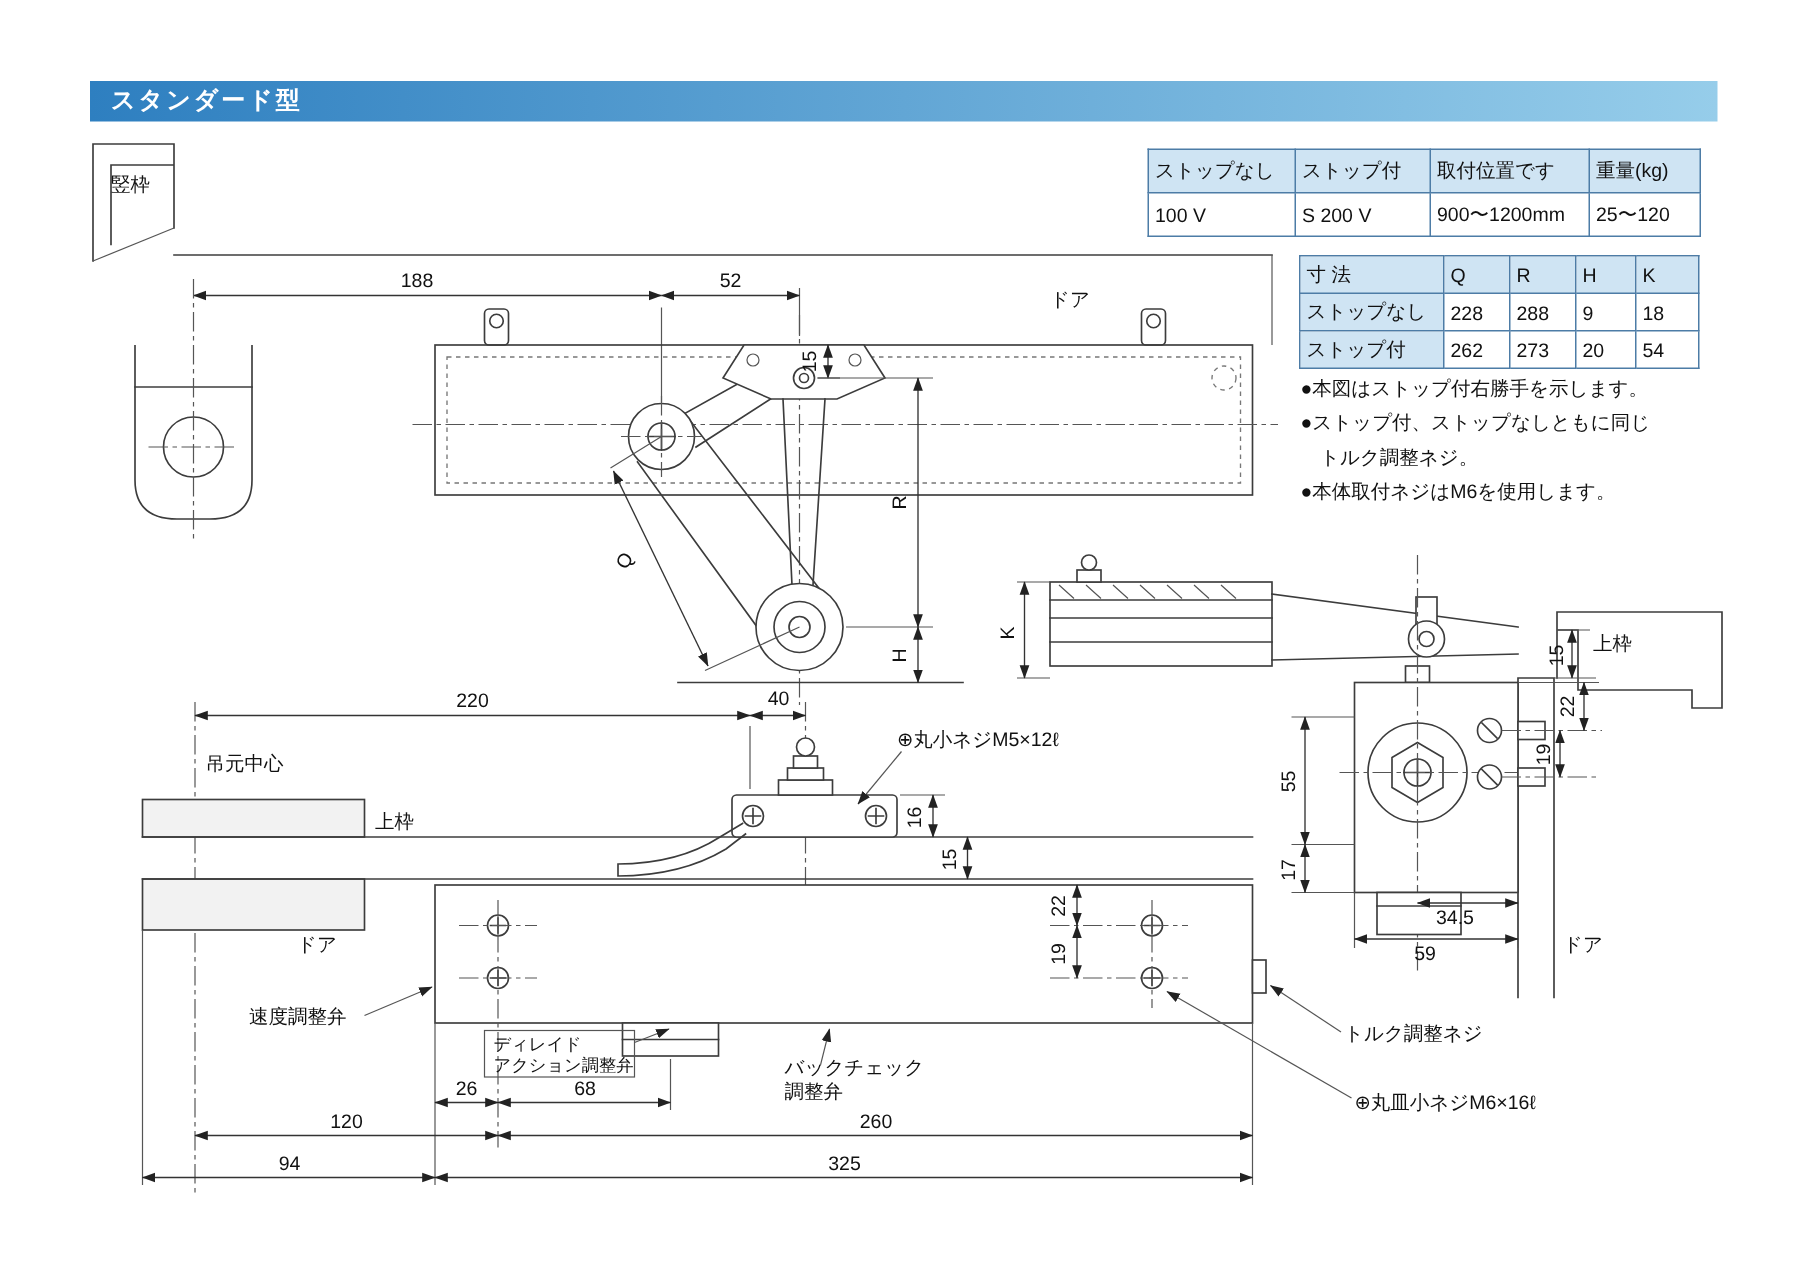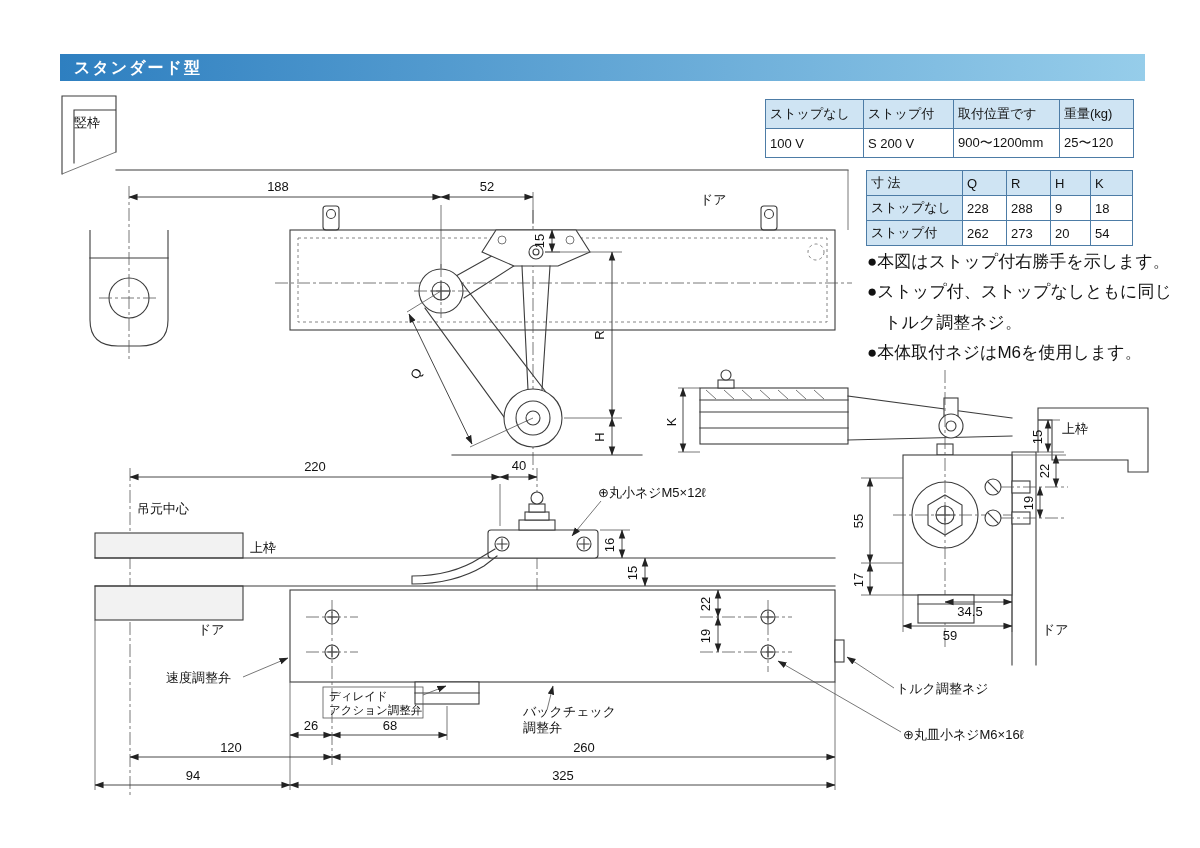--- a/index.html
+++ b/index.html
@@ -16,21 +16,21 @@
 
   svg.drawing { position:absolute; left:0; top:0; z-index:1; }
 
   .tbl { position:absolute; z-index:2; border-collapse:collapse; font-size:13px; background:#fff; table-layout:fixed; }
   .tbl td { border:1px solid var(--table-border,#4d7ca6); text-align:left; padding:5px 4px; overflow:hidden; white-space:nowrap; }
   .tbl .hd { background:var(--table-header-bg,#cfe4f3); }
   .spec-table { left:765px; top:99px; }
   .dim-table  { left:866px; top:170px; }
   .dim-table td { padding:3px 4px; }
 
-  .notes { position:absolute; z-index:2; left:867px; top:247px; font-size:17px; line-height:1.78; white-space:nowrap; }
+  .notes { position:absolute; z-index:2; left:867px; top:247px; font-size:13px; line-height:1.78; white-space:nowrap; }
 
   
   .ln   { stroke:#3c3c3c; stroke-width:1.1; fill:none; stroke-linecap:square; }
   .lnf  { stroke:#3c3c3c; stroke-width:1.1; fill:#fff; }
   .lng  { stroke:#3c3c3c; stroke-width:1.1; fill:#f2f2f2; }
   .thin { stroke:#555; stroke-width:0.8; fill:none; }
   .dim  { stroke:#333; stroke-width:0.9; fill:none; }
   .cl   { stroke:#555; stroke-width:0.8; fill:none; stroke-dasharray:13 3 3 3; }
   .dash { stroke:#777; stroke-width:0.9; fill:none; stroke-dasharray:3 3; }
   svg text { font-family:"Liberation Sans","DejaVu Sans",sans-serif; font-size:13px; fill:#111; }

